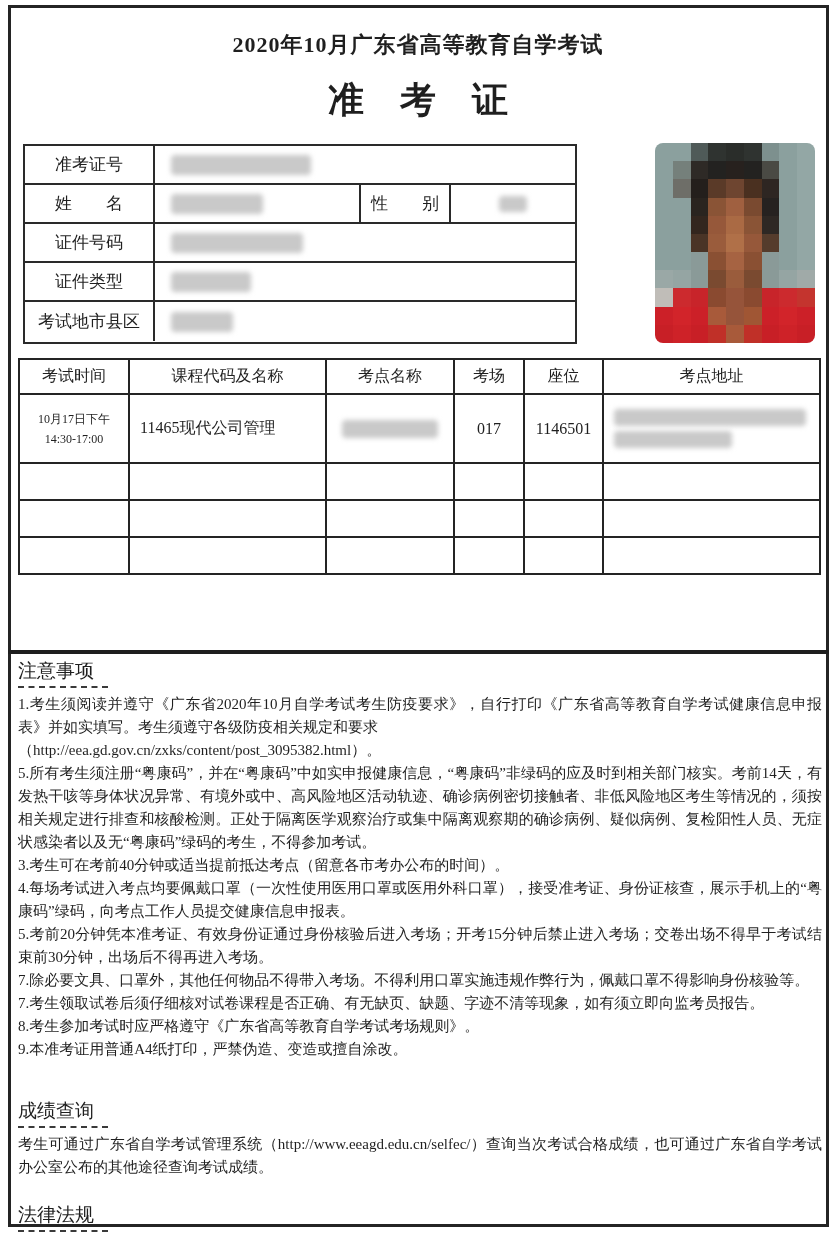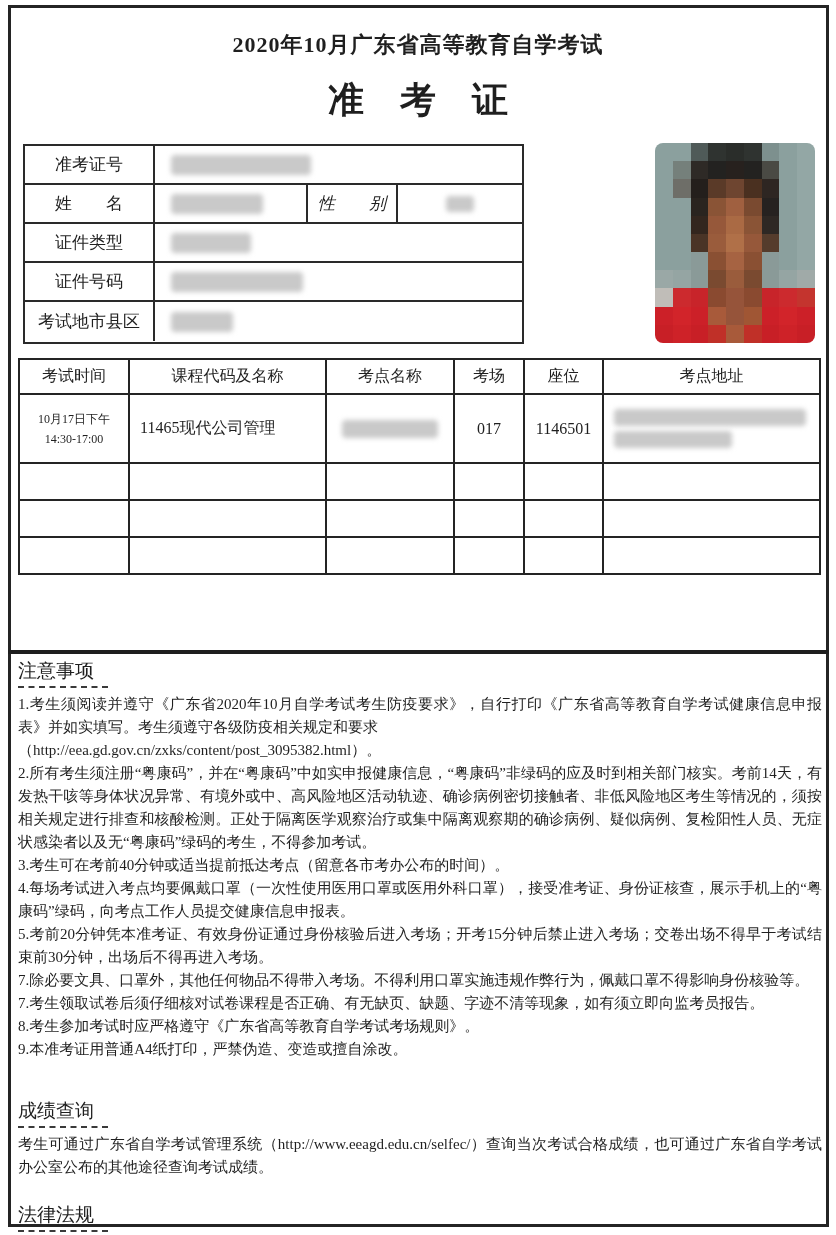--- a/index.html
+++ b/index.html
@@ -6,27 +6,27 @@
   .page{
     position:relative;width:836px;height:1235px;background:#ffffff;
     font-family:"Liberation Serif","DejaVu Serif",serif;color:#1f1f1f;
     margin:0 auto;overflow:hidden;
   }
   .frame{position:absolute;left:8px;top:5px;right:7px;bottom:8px;border:3px solid #242424;pointer-events:none;}
   .doc-title{position:absolute;top:30px;left:0;width:100%;text-align:center;font-size:22px;font-weight:bold;letter-spacing:1px;}
   .doc-subtitle{position:absolute;top:76px;left:0;width:100%;text-align:center;font-size:36px;font-weight:bold;}
 
   
-  .info-table{position:absolute;left:23px;top:144px;width:501px;height:200px;border:2px solid #2a2a2a;box-sizing:border-box;}
+  .info-table{position:absolute;left:23px;top:144px;width:554px;height:200px;border:2px solid #2a2a2a;box-sizing:border-box;}
   .info-row{display:flex;height:39px;border-bottom:2px solid #2a2a2a;box-sizing:border-box;}
   .info-row:last-child{border-bottom:none;}
   .cell{display:flex;align-items:center;box-sizing:border-box;font-size:17px;}
   .lab{width:130px;justify-content:center;border-right:2px solid #2a2a2a;}
   .val{flex:1;padding-left:16px;}
-  .glab{width:90px;justify-content:center;border-left:2px solid #2a2a2a;font-style:italic;}
+  .glab{width:90px;justify-content:center;border-left:2px solid #2a2a2a;}
   .gval{width:126px;justify-content:center;border-left:2px solid #2a2a2a;}
 
   
   .blur{background:#c9c9c9;border-radius:4px;filter:blur(2.5px);height:20px;}
 
   
   .photo{position:absolute;left:655px;top:143px;width:160px;height:200px;display:grid;
     grid-template-columns:repeat(9,1fr);grid-template-rows:repeat(11,1fr);
     border-radius:8px;overflow:hidden;}
 
@@ -71,29 +71,29 @@
       <div class="cell lab">姓　　名</div>
       <div class="cell val">
           <span class="blur" style="width:92px"></span>
         </div>
       <div class="cell glab">性　　别</div>
       <div class="cell gval">
           <span class="blur" style="width:28px;height:16px"></span>
         </div>
     </div>
     <div class="info-row">
+      <div class="cell lab">证件号码</div>
+      <div class="cell val">
+          <span class="blur" style="width:132px"></span>
+        </div>
+    </div>
+    <div class="info-row">
       <div class="cell lab">证件类型</div>
       <div class="cell val">
           <span class="blur" style="width:80px"></span>
-        </div>
-    </div>
-    <div class="info-row">
-      <div class="cell lab">证件号码</div>
-      <div class="cell val">
-          <span class="blur" style="width:132px"></span>
         </div>
     </div>
     <div class="info-row">
       <div class="cell lab">考试地市县区</div>
       <div class="cell val">
           <span class="blur" style="width:62px"></span>
         </div>
     </div>
   </div>
 
@@ -258,21 +258,21 @@
   </tbody>
     </table>
 
   <div class="divider"></div>
 
   <div class="lower">
     <div class="sec">
       <h3 class="sec-heading">注意事项</h3>
       <p>1.考生须阅读并遵守《广东省2020年10月自学考试考生防疫要求》，自行打印《广东省高等教育自学考试健康信息申报表》并如实填写。考生须遵守各级防疫相关规定和要求
 （http://eea.gd.gov.cn/zxks/content/post_3095382.html）。</p>
-      <p>2.所有考生须注册“粤康码”，并在“粤康码”中如实申报健康信息，“粤康码”非绿码的应及时到相关部门核实。考前14天，有发热干咳等身体状况异常、有境外或中、高风险地区活动轨迹、确诊病例密切接触者、非低风险地区考生等情况的，须按相关规定进行排查和核酸检测。正处于隔离医学观察治疗或集中隔离观察期的确诊病例、疑似病例、复检阳性人员、无症状感染者以及无“粤康码”绿码的考生，不得参加考试。</p>
+      <p>5.所有考生须注册“粤康码”，并在“粤康码”中如实申报健康信息，“粤康码”非绿码的应及时到相关部门核实。考前14天，有发热干咳等身体状况异常、有境外或中、高风险地区活动轨迹、确诊病例密切接触者、非低风险地区考生等情况的，须按相关规定进行排查和核酸检测。正处于隔离医学观察治疗或集中隔离观察期的确诊病例、疑似病例、复检阳性人员、无症状感染者以及无“粤康码”绿码的考生，不得参加考试。</p>
       <p>3.考生可在考前40分钟或适当提前抵达考点（留意各市考办公布的时间）。</p>
       <p>4.每场考试进入考点均要佩戴口罩（一次性使用医用口罩或医用外科口罩），接受准考证、身份证核查，展示手机上的“粤康码”绿码，向考点工作人员提交健康信息申报表。</p>
       <p>5.考前20分钟凭本准考证、有效身份证通过身份核验后进入考场；开考15分钟后禁止进入考场；交卷出场不得早于考试结束前30分钟，出场后不得再进入考场。</p>
       <p>7.除必要文具、口罩外，其他任何物品不得带入考场。不得利用口罩实施违规作弊行为，佩戴口罩不得影响身份核验等。</p>
       <p>7.考生领取试卷后须仔细核对试卷课程是否正确、有无缺页、缺题、字迹不清等现象，如有须立即向监考员报告。</p>
       <p>8.考生参加考试时应严格遵守《广东省高等教育自学考试考场规则》。</p>
       <p>9.本准考证用普通A4纸打印，严禁伪造、变造或擅自涂改。</p>
     </div>
 
     <div class="sec score">

